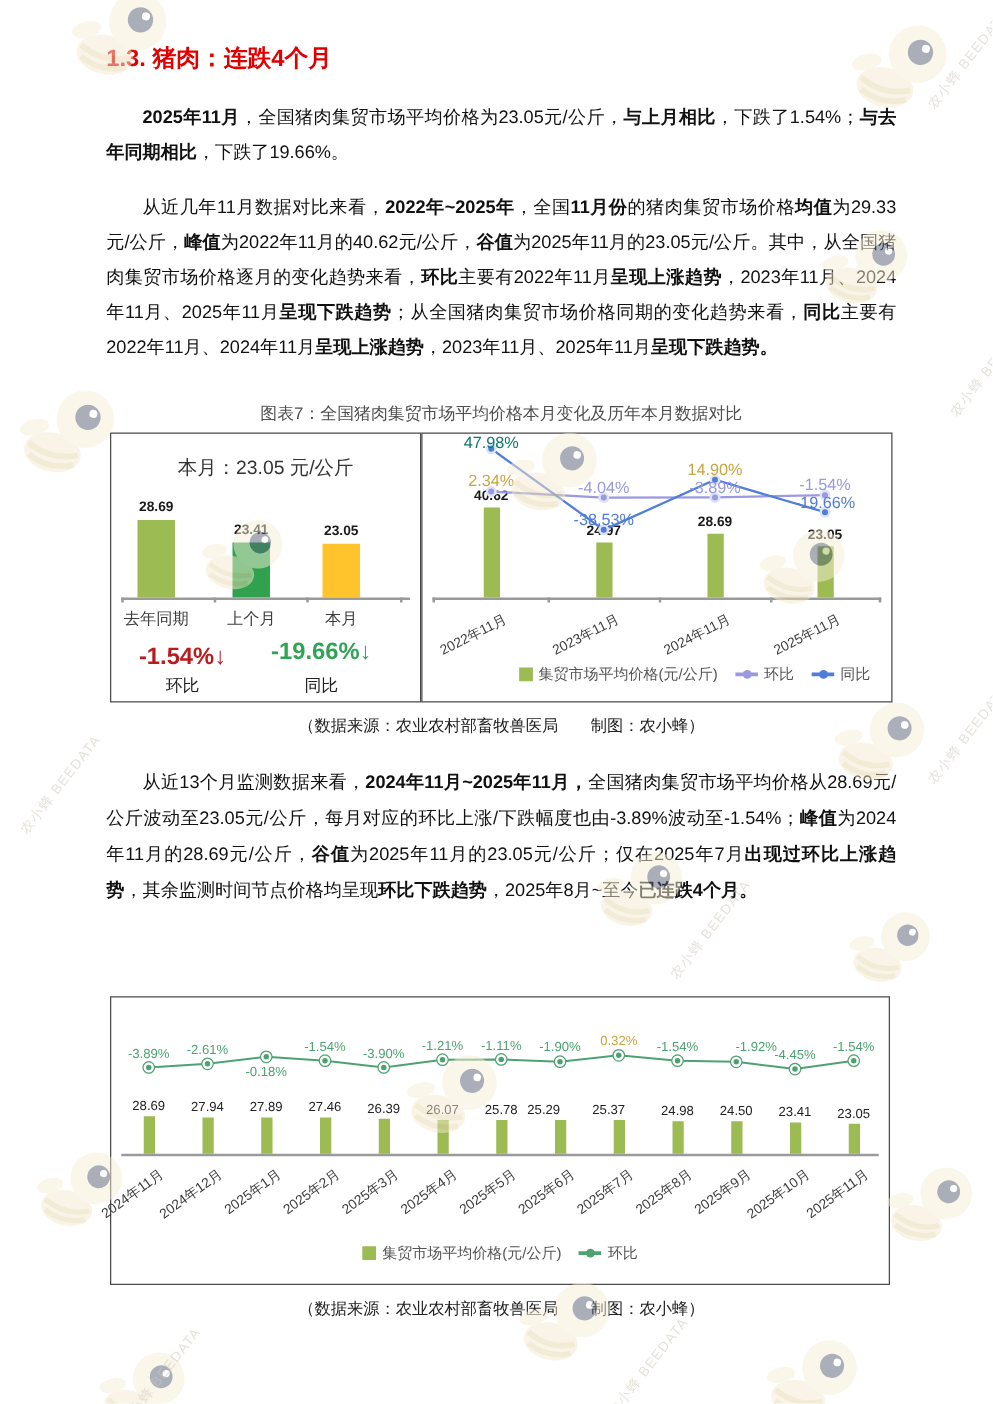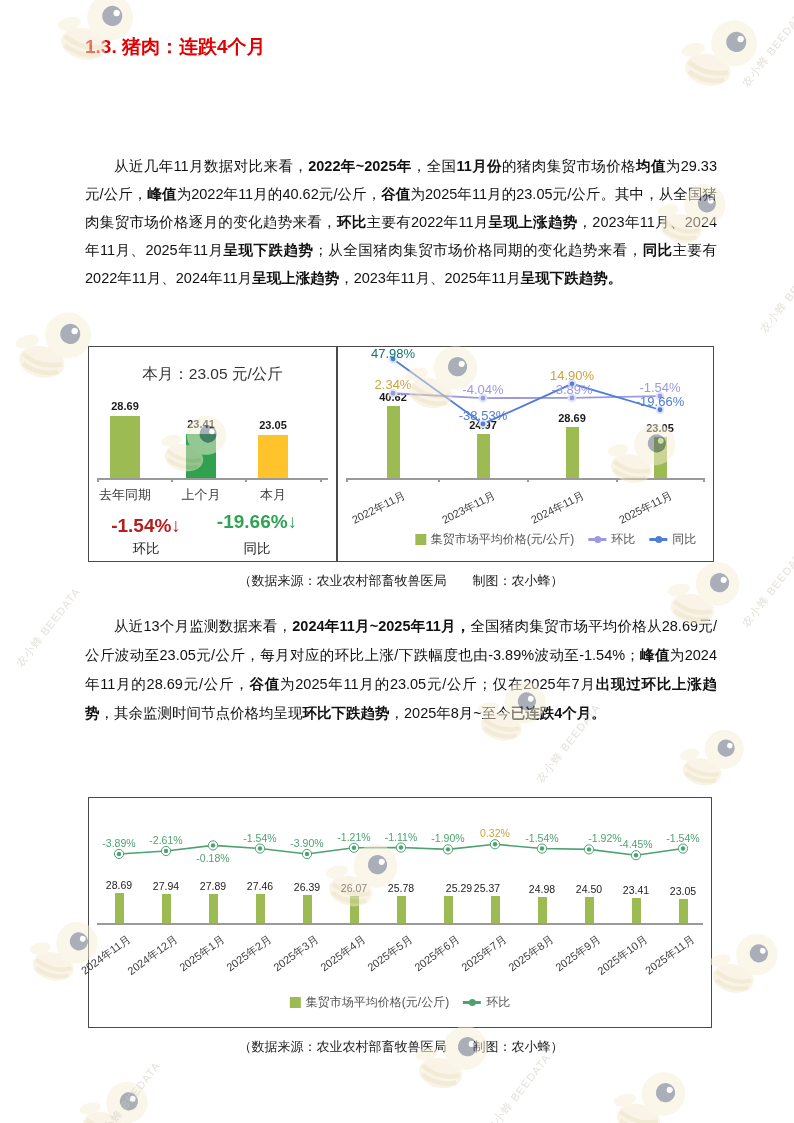--- a/index.html
+++ b/index.html
@@ -40,23 +40,25 @@
   .ldot{display:inline-block;position:relative;width:18px;height:3px;}
   .ldot i{position:absolute;left:6px;top:-2.5px;width:7px;height:7px;border-radius:50%;display:block;}
   svg.lines{position:absolute;left:0;top:0;overflow:visible;}
 </style>
 </head>
 <body>
 <div class="page">
 
 <div class="h1">1.3. 猪肉：连跌4个月</div>
 
+<div class="para" id="p0" style="top:80px"><b>2025年11月</b><span>，全国猪肉集贸市场平均价格为23.05元/公斤，</span><b>与上月相比</b><span>，下跌了1.54%；</span><b>与去年同期相比</b><span>，下跌了19.66%。</span></div>
 <div class="para" id="p1" style="top:152px"><span>从近几年11月数据对比来看，</span><b>2022年~2025年</b><span>，全国</span><b>11月份</b><span>的猪肉集贸市场价格</span><b>均值</b><span>为29.33元/公斤，</span><b>峰值</b><span>为2022年11月的40.62元/公斤，</span><b>谷值</b><span>为2025年11月的23.05元/公斤。其中，从全国猪肉集贸市场价格逐月的变化趋势来看，</span><b>环比</b><span>主要有2022年11月</span><b>呈现上涨趋势</b><span>，2023年11月、2024年11月、2025年11月</span><b>呈现下跌趋势</b><span>；从全国猪肉集贸市场价格同期的变化趋势来看，</span><b>同比</b><span>主要有2022年11月、2024年11月</span><b>呈现上涨趋势</b><span>，2023年11月、2025年11月</span><b>呈现下跌趋势。</b></div>
 <div class="para" id="p2" style="top:612px;line-height:29px"><span>从近13个月监测数据来看，</span><b>2024年11月~2025年11月，</b><span>全国猪肉集贸市场平均价格从28.69元/公斤波动至23.05元/公斤，每月对应的环比上涨/下跌幅度也由-3.89%波动至-1.54%；</span><b>峰值</b><span>为2024年11月的28.69元/公斤，</span><b>谷值</b><span>为2025年11月的23.05元/公斤；仅在2025年7月</span><b>出现过环比上涨趋势</b><span>，其余监测时间节点价格均呈现</span><b>环比下跌趋势</b><span>，2025年8月~至今</span><b>已连跌4个月。</b></div>
 
+<div class="chart-title" style="top:322px">图表7：全国猪肉集贸市场平均价格本月变化及历年本月数据对比</div>
 <div class="panel" id="c7left" style="left:88px;top:346px;width:247px;height:214px">
       <div class="abs" style="left: 0px; right: 0px; top: 17px; text-align: center; font-size: 15.5px; color: rgb(51, 51, 51); font-weight: 400;">本月：23.05 元/公斤</div>
       <div class="bar" style="left: 21px; top: 69px; width: 30px; height: 62px; background: rgb(156, 187, 83);"></div>
       <div class="vlabel" style="left: 36px; top: 53px;">28.69</div>
       <div class="cat" style="left: 36px; top: 139px;">去年同期</div>
       <div class="bar" style="left: 97px; top: 87px; width: 30px; height: 44px; background: rgb(47, 161, 79);"></div>
       <div class="vlabel" style="left: 112px; top: 71px;">23.41</div>
       <div class="cat" style="left: 112px; top: 139px;">上个月</div>
       <div class="bar" style="left: 169px; top: 88px; width: 30px; height: 43px; background: rgb(255, 195, 43);"></div>
       <div class="vlabel" style="left: 184px; top: 72px;">23.05</div>
@@ -147,21 +149,21 @@
       <div class="bar" style="left: 213.5px; top: 97px; width: 9px; height: 28px; background: rgb(156, 187, 83);"></div>
       <div class="vlabel8" style="left: 218px; top: 83px;">26.39</div>
       <div class="catrot" style="left: 148px; top: 134px; width: 76px; text-align: right; transform: rotate(-36deg);">2025年3月</div>
       <div class="bar" style="left: 260.5px; top: 98px; width: 9px; height: 27px; background: rgb(156, 187, 83);"></div>
       <div class="vlabel8" style="left: 265px; top: 84px;">26.07</div>
       <div class="catrot" style="left: 195px; top: 134px; width: 76px; text-align: right; transform: rotate(-36deg);">2025年4月</div>
       <div class="bar" style="left: 307.5px; top: 98px; width: 9px; height: 27px; background: rgb(156, 187, 83);"></div>
       <div class="vlabel8" style="left: 312px; top: 84px;">25.78</div>
       <div class="catrot" style="left: 242px; top: 134px; width: 76px; text-align: right; transform: rotate(-36deg);">2025年5月</div>
       <div class="bar" style="left: 354.5px; top: 98px; width: 9px; height: 27px; background: rgb(156, 187, 83);"></div>
-      <div class="vlabel8" style="left: 370px; top: 84px;">25.29</div>
+      <div class="vlabel8" style="left: 346px; top: 84px;">25.29</div>
       <div class="catrot" style="left: 289px; top: 134px; width: 76px; text-align: right; transform: rotate(-36deg);">2025年6月</div>
       <div class="bar" style="left: 401.5px; top: 98px; width: 9px; height: 27px; background: rgb(156, 187, 83);"></div>
       <div class="vlabel8" style="left: 398px; top: 84px;">25.37</div>
       <div class="catrot" style="left: 336px; top: 134px; width: 76px; text-align: right; transform: rotate(-36deg);">2025年7月</div>
       <div class="bar" style="left: 448.5px; top: 99px; width: 9px; height: 26px; background: rgb(156, 187, 83);"></div>
       <div class="vlabel8" style="left: 453px; top: 85px;">24.98</div>
       <div class="catrot" style="left: 383px; top: 134px; width: 76px; text-align: right; transform: rotate(-36deg);">2025年8月</div>
       <div class="bar" style="left: 495.5px; top: 99px; width: 9px; height: 26px; background: rgb(156, 187, 83);"></div>
       <div class="vlabel8" style="left: 500px; top: 85px;">24.50</div>
       <div class="catrot" style="left: 430px; top: 134px; width: 76px; text-align: right; transform: rotate(-36deg);">2025年9月</div>

